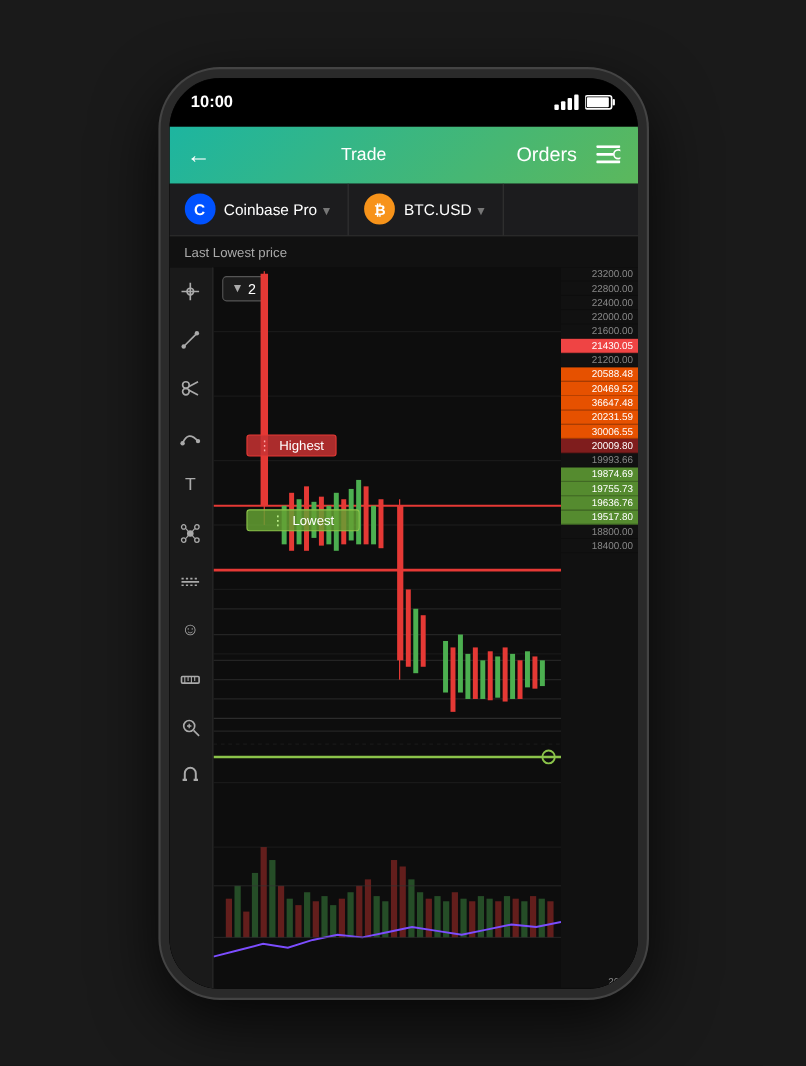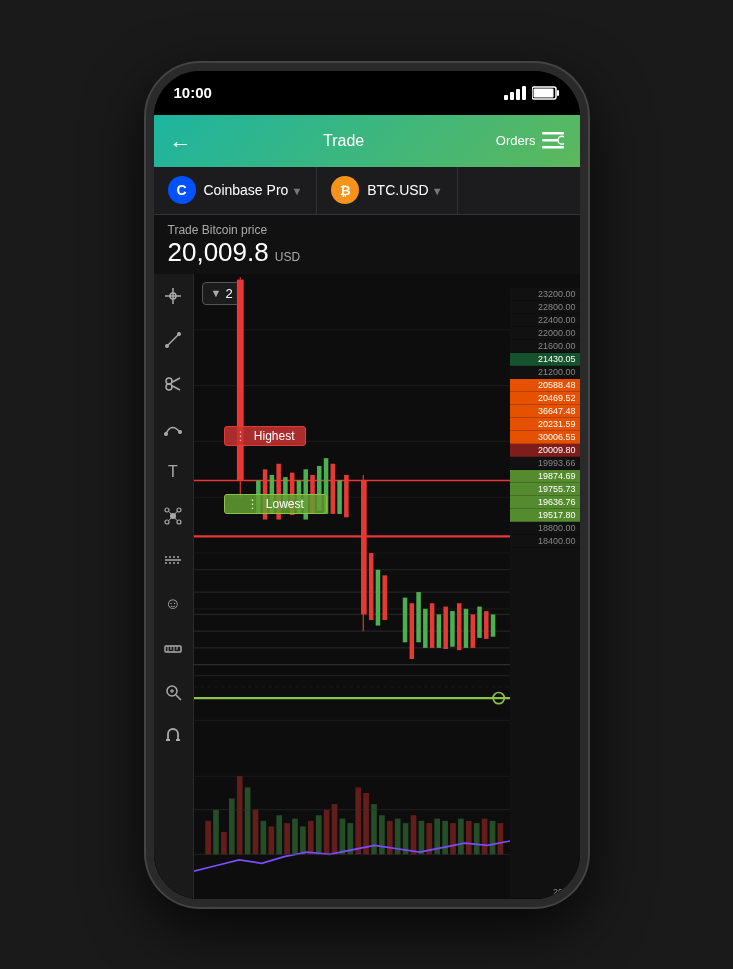--- a/index.html
+++ b/index.html
@@ -89,23 +89,23 @@
       font-weight: 300;
     }
     .header-title {
       color: #fff;
       font-size: 16px;
       font-weight: 500;
     }
     .header-orders {
       display: flex;
       align-items: center;
-      gap: 6px;
-      color: #fff;
-      font-size: 13px;
+      gap: 17px;
+      color: #fff;
+      font-size: 18px;
       font-weight: 500;
     }
     .exchange-bar {
       background: #1c1c1e;
       height: 48px;
       display: flex;
       align-items: center;
       border-bottom: 1px solid #333;
       flex-shrink: 0;
     }
@@ -231,39 +231,39 @@
       border: 1px solid #8bc34a;
       border-radius: 3px;
       padding: 2px 22px;
       color: #fff;
       font-size: 12px;
       z-index: 10;
     }
     .right-price-panel {
       position: absolute;
       right: 0;
-      top: 14px;
+      top: 0;
       bottom: 0;
       width: 70px;
       display: flex;
       flex-direction: column;
       background: #111;
       z-index: 3;
     }
     .rp-item {
       padding: 1px 4px;
       font-size: 9px;
       text-align: right;
       border-bottom: 1px solid rgba(0,0,0,0.2);
     }
     .rp-orange { background: #e65100; color: #fff; }
     .rp-gray { background: transparent; color: #888; }
     .rp-green { background: #558b2f; color: #fff; }
     .rp-current { background: #7f1d1d; color: #fff; }
-    .rp-red { background: #14532d; color: #fff; }
+    .rp-red { background: #ef4444; color: #fff; }
   </style>
 </head>
 <body>
 
 <div class="phone-frame">
   <div class="phone-screen">
 
     <div class="notch-bar">
       <div class="notch"></div>
       <span class="status-time">10:00</span>
@@ -306,25 +306,21 @@
       </div>
       <div class="exchange-item">
         <div class="bitcoin-logo">₿</div>
         <span class="exchange-name">
           <span>BTC.USD</span><span style="color:#777;font-size:11px"> ▼</span>
         </span>
       </div>
     </div>
 
     <div class="price-bar">
-      <div class="price-label">Trade Bitcoin price</div>
-      <div class="price-value">
-        <span class="price-number">20,009.8</span>
-        <span class="price-currency">USD</span>
-      </div>
+      <div class="price-label">Last Lowest price</div>
     </div>
 
     <div class="chart-container">
 
       <div class="chart-toolbar">
 
         <div class="tool-icon">
           <svg width="20" height="20" viewBox="0 0 20 20">
               <line x1="10" y1="2" x2="10" y2="18" stroke="#aaa" stroke-width="1.5"></line>
               <line x1="2" y1="10" x2="18" y2="10" stroke="#aaa" stroke-width="1.5"></line>

